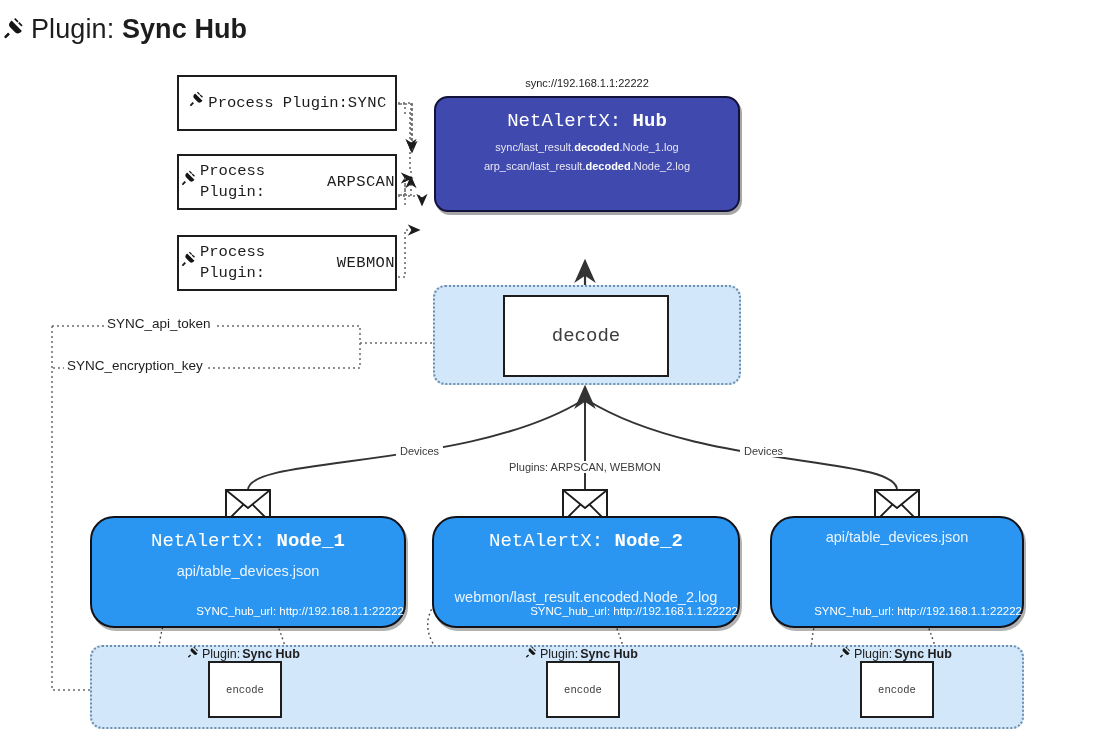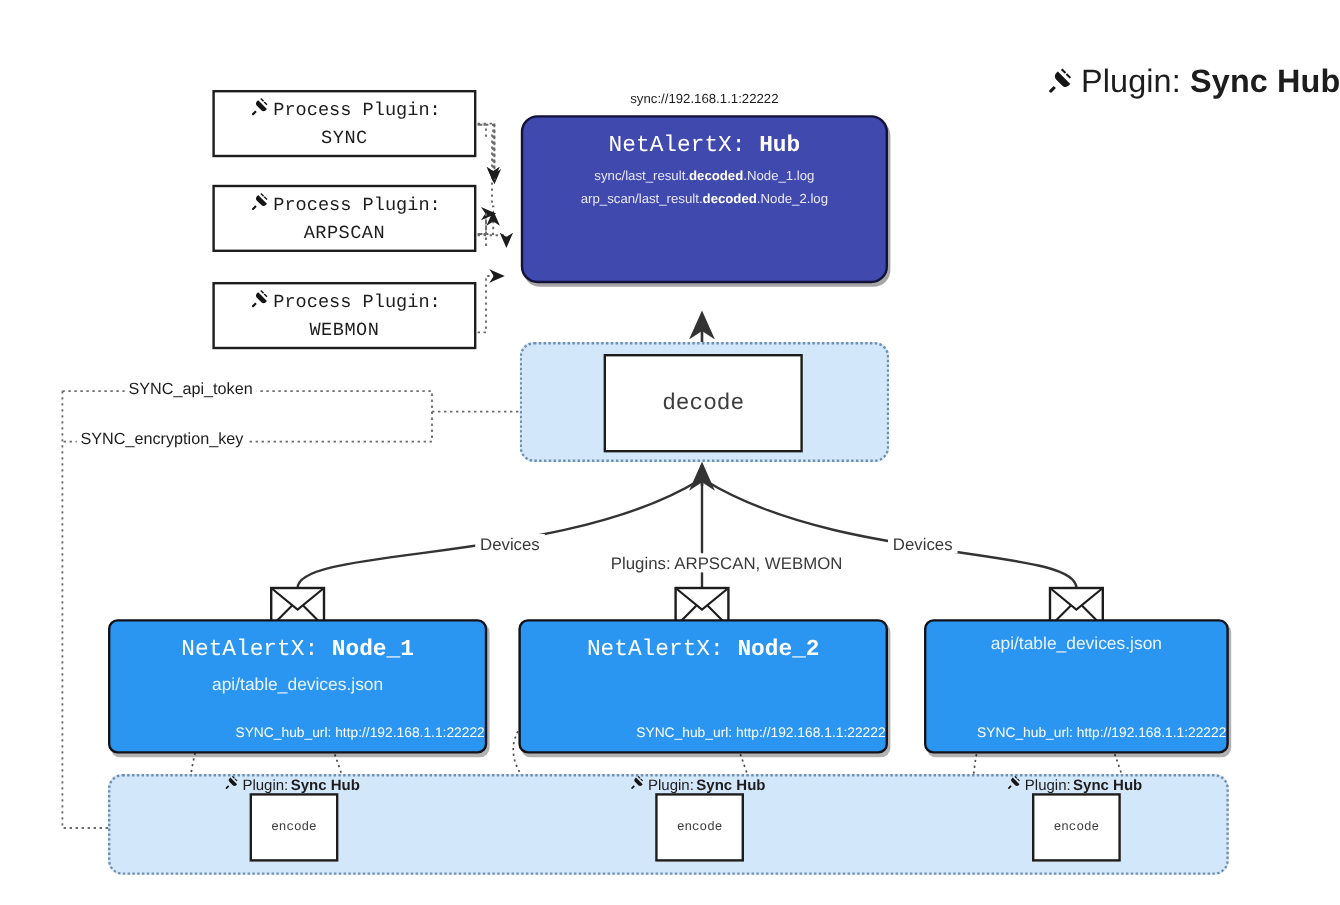--- a/index.html
+++ b/index.html
@@ -1,40 +1,40 @@
 <!DOCTYPE html>
 <html><head>
 <meta charset="utf-8">
 <style>
   html,body{margin:0;padding:0;background:#ffffff;}
   body{width:1117px;height:754px;overflow:hidden;
        font-family:"Liberation Sans",sans-serif;color:#1d1d1d;}
   #stage{position:relative;width:1117px;height:754px;}
   svg.layer{position:absolute;left:0;top:0;width:1117px;height:754px;}
 
-  .title-wrap{position:absolute;left:0;top:14px;width:1117px;text-align:right;
-              font-size:27px;color:#1d1d1d;letter-spacing:.1px;margin-top:39px;}
+  .title-wrap{position:absolute;left:0;top:14px;width:1117px;text-align:left;
+              font-size:27px;color:#1d1d1d;letter-spacing:.1px;}
   .title-wrap .plug{display:inline-block;vertical-align:-3px;margin-right:4px;}
   .title-strong{font-weight:bold;}
 
   .hub-url{position:absolute;left:462px;top:77px;width:250px;text-align:center;
            font-size:11px;color:#1d1d1d;}
 
   .box{position:absolute;box-sizing:border-box;}
 
   
   .pp{width:220px;height:56px;border:2px solid #1d1d1d;background:#fff;
       font-family:"Liberation Mono",monospace;font-size:15.5px;color:#1d1d1d;
-      display:flex;flex-direction:column;align-items:center;justify-content:center;
+      display:flex;align-items:center;justify-content:center;
       line-height:1.35;}
   .pp .l1{display:flex;align-items:center;gap:2px;}
   .pp .l2{letter-spacing:.4px;}
 
   
-  .hub{left:434px;top:96px;width:306px;height:140px;border-radius:14px;
+  .hub{left:434px;top:96px;width:306px;height:116px;border-radius:14px;
        background:#4049ad;border:2.5px solid #12123a;
        box-shadow:2px 3px 0 rgba(0,0,0,.35);
        display:flex;flex-direction:column;align-items:center;padding-top:12px;}
   .hub-title{font-family:"Liberation Mono",monospace;font-size:19px;color:#fff;}
   .hub-title b{font-weight:bold;}
   .hub-line{color:#e8e8f5;font-size:11px;margin-top:9px;white-space:nowrap;}
   .hub-line b{color:#ffffff;font-weight:bold;}
   .hub-line.tight{margin-top:7px;}
 
   
@@ -46,31 +46,31 @@
 
   .encode-wrap{left:90px;top:645px;width:934px;height:84px;}
   .encode{width:74px;height:57px;background:#fff;border:2px solid #1d1d1d;
           display:flex;align-items:center;justify-content:center;
           font-family:"Liberation Mono",monospace;font-size:10.5px;color:#3d3d3d;}
   .enc-label{position:absolute;font-size:12.5px;color:#1d1d1d;white-space:nowrap;
              display:flex;align-items:center;gap:2px;}
   .enc-label b{font-weight:bold;}
 
   
-  .node{height:112px;border-radius:8px;background:#2b96f1;border:2.5px solid #12121a;
+  .node{height:112px;border-radius:24px;background:#2b96f1;border:2.5px solid #12121a;
         box-shadow:2px 3px 0 rgba(0,0,0,.3);
         display:flex;flex-direction:column;align-items:center;}
   .node-title{font-family:"Liberation Mono",monospace;font-size:19px;color:#fff;margin-top:12px;}
   .node-title b{font-weight:bold;}
   .node-sub{color:#eaf4ff;font-size:14.5px;margin-top:11px;white-space:nowrap;}
   .node-sub.s2{margin-top:5px;}
   .node-url{position:absolute;bottom:9px;left:0;width:100%;text-align:right;
             font-size:11.5px;color:#ffffff;}
 
-  .edge-label{position:absolute;font-size:14px;color:#3a3a3a;background:#fff;
+  .edge-label{position:absolute;font-size:11px;color:#3a3a3a;background:#fff;
               padding:0 4px;white-space:nowrap;}
   .token-label{position:absolute;font-size:13.5px;color:#1d1d1d;background:#fff;
                padding:0 3px;white-space:nowrap;}
 </style>
 </head>
 <body>
 
 <div id="stage">
 
   <div class="title-wrap">
@@ -235,20 +235,21 @@
       <span>NetAlertX:</span> <b>Node_1</b>
     </div>
     <div class="node-sub">api/table_devices.json</div>
     <div class="node-url">SYNC_hub_url: http://192.168.1.1:22222</div>
   </div>
 
   <div class="box node" style="left:432px;top:516px;width:308px;gap:32px;">
     <div class="node-title">
       <span>NetAlertX:</span> <b>Node_2</b>
     </div>
+    <div class="node-sub s2">webmon/last_result.encoded.Node_2.log</div>
     <div class="node-url">SYNC_hub_url: http://192.168.1.1:22222</div>
   </div>
 
   <div class="box node" style="left:770px;top:516px;width:254px;">
     <div class="node-sub">api/table_devices.json</div>
     <div class="node-url">SYNC_hub_url: http://192.168.1.1:22222</div>
   </div>
 
   <div class="box lightbox encode-wrap"></div>
 

